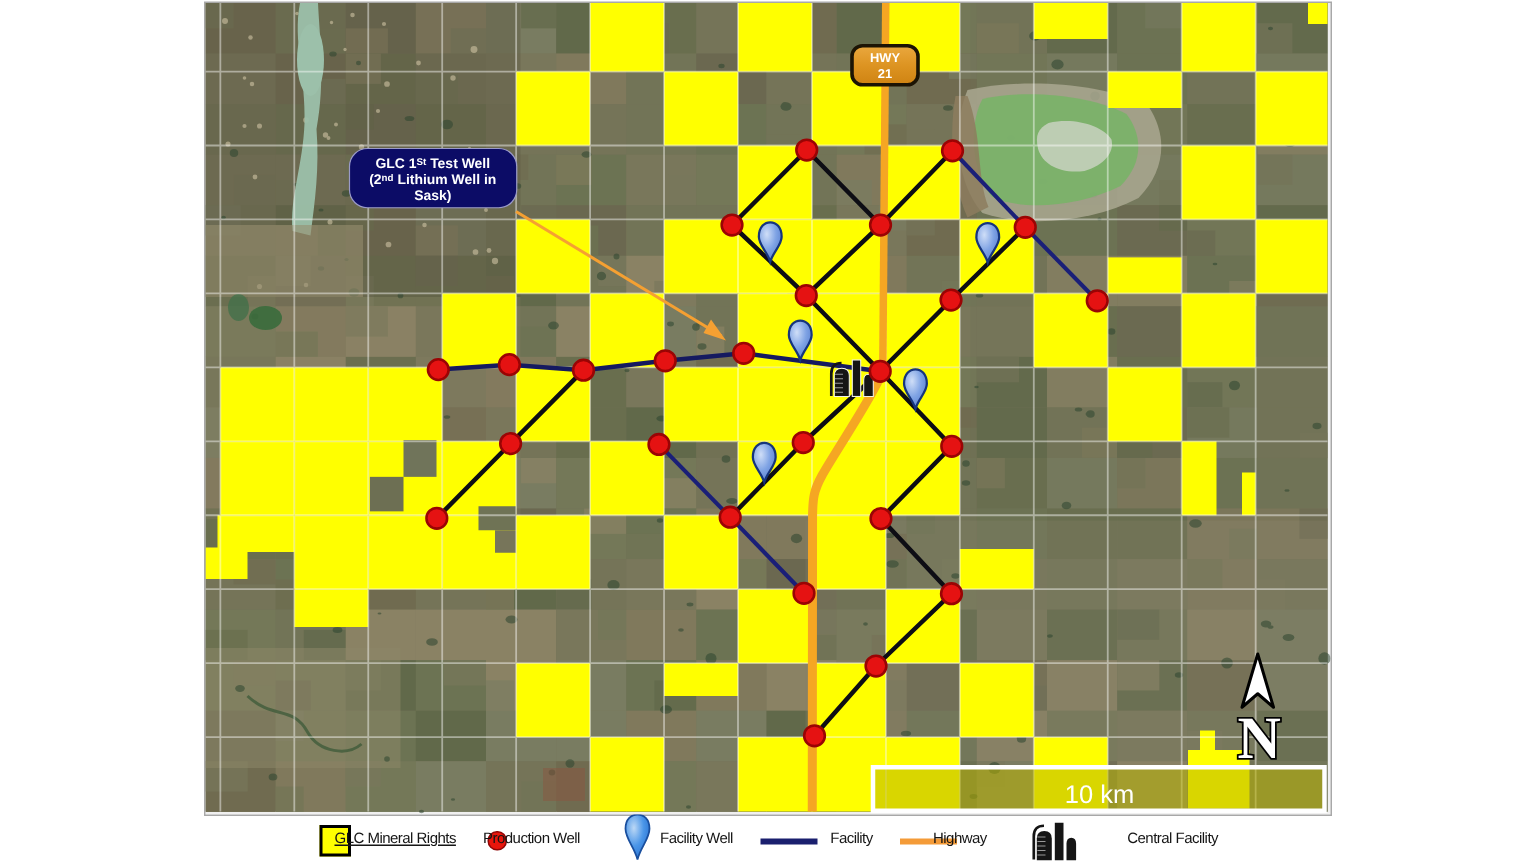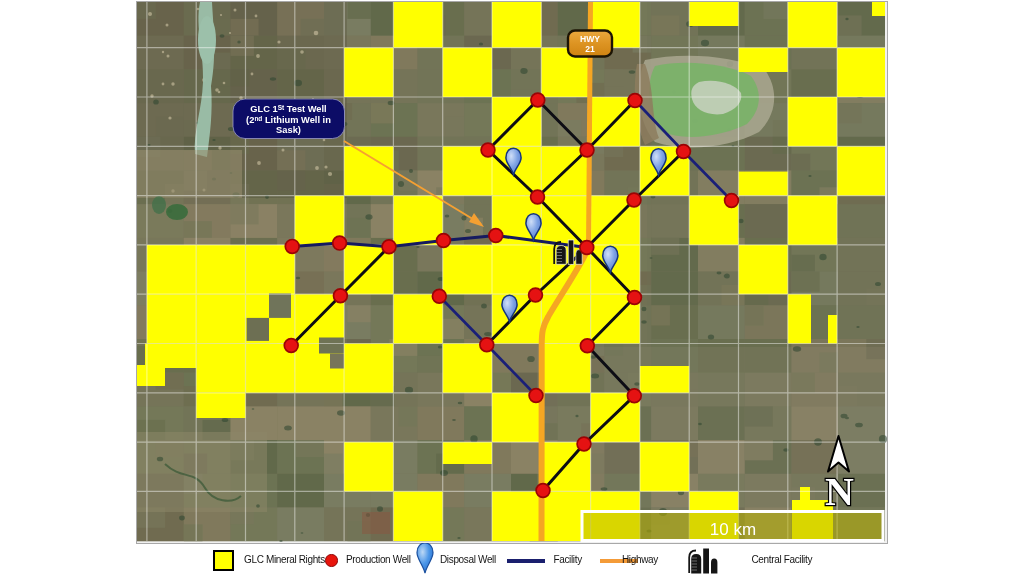--- a/index.html
+++ b/index.html
@@ -979,38 +979,38 @@
 <g>
 <rect x="431" y="28.5" width="44" height="26" rx="7" fill="url(#signg)" stroke="#1c1404" stroke-width="2.4"></rect>
 <text x="453" y="39.5" font-family="Liberation Sans, sans-serif" font-size="8.6" font-weight="bold" fill="#ffffff" text-anchor="middle">HWY</text>
 <text x="453" y="50" font-family="Liberation Sans, sans-serif" font-size="8.6" font-weight="bold" fill="#ffffff" text-anchor="middle">21</text>
 </g>
 </svg>
 </div>
 
 <div style="position:absolute; left:212.5px; top:549.5px; width:17px; height:17px; background:#ffff00; border:2px solid #000;"></div>
 
-<div class="lt" style="left:244px;">GLC Mineral Rights</div>
+<div class="lt" style="left:223px;text-decoration:underline;">GLC Mineral Rights</div>
 
 <div style="position:absolute; left:325px; top:554px; width:10.5px; height:10.5px; background:#e8150c; border:1.6px solid #8f0606; border-radius:50%;"></div>
 
-<div class="lt" style="left:346px;">Production Well</div>
+<div class="lt" style="left:322px;">Production Well</div>
 
 <svg style="position:absolute; left:416px; top:543px;" width="18" height="31" viewBox="-9 -11 18 31">
 <path d="M 0,19 C -2,11 -8,5 -8,-1.5 C -8,-8 -4,-11 0,-11 C 4,-11 8,-8 8,-1.5 C 8,5 2,11 0,19 Z" fill="url(#lping)" stroke="#1a4f9e" stroke-width="1.2"></path>
 <defs>
         <radialGradient id="lping" cx="0.35" cy="0.3" r="0.9">
           <stop offset="0" stop-color="#bcd8f5"></stop>
           <stop offset="0.45" stop-color="#4b96e8"></stop>
           <stop offset="1" stop-color="#1c64c8"></stop>
         </radialGradient>
       </defs>
 </svg>
 
-<div class="lt" style="left:440px;">Disposal Well</div>
+<div class="lt" style="left:440px;">Facility Well</div>
 
 <div style="position:absolute; left:506.5px; top:559px; width:38.5px; height:3.5px; background:#1a1f6e;"></div>
 
 <div class="lt" style="left:553.5px;">Facility</div>
 
 <div style="position:absolute; left:599.5px; top:559px; width:38.5px; height:3.5px; background:#f49b38;"></div>
 
 <div class="lt" style="left:622px;">Highway</div>
 
 <svg style="position:absolute; left:688px; top:548px;" width="31" height="26" viewBox="0 0 31 26">

